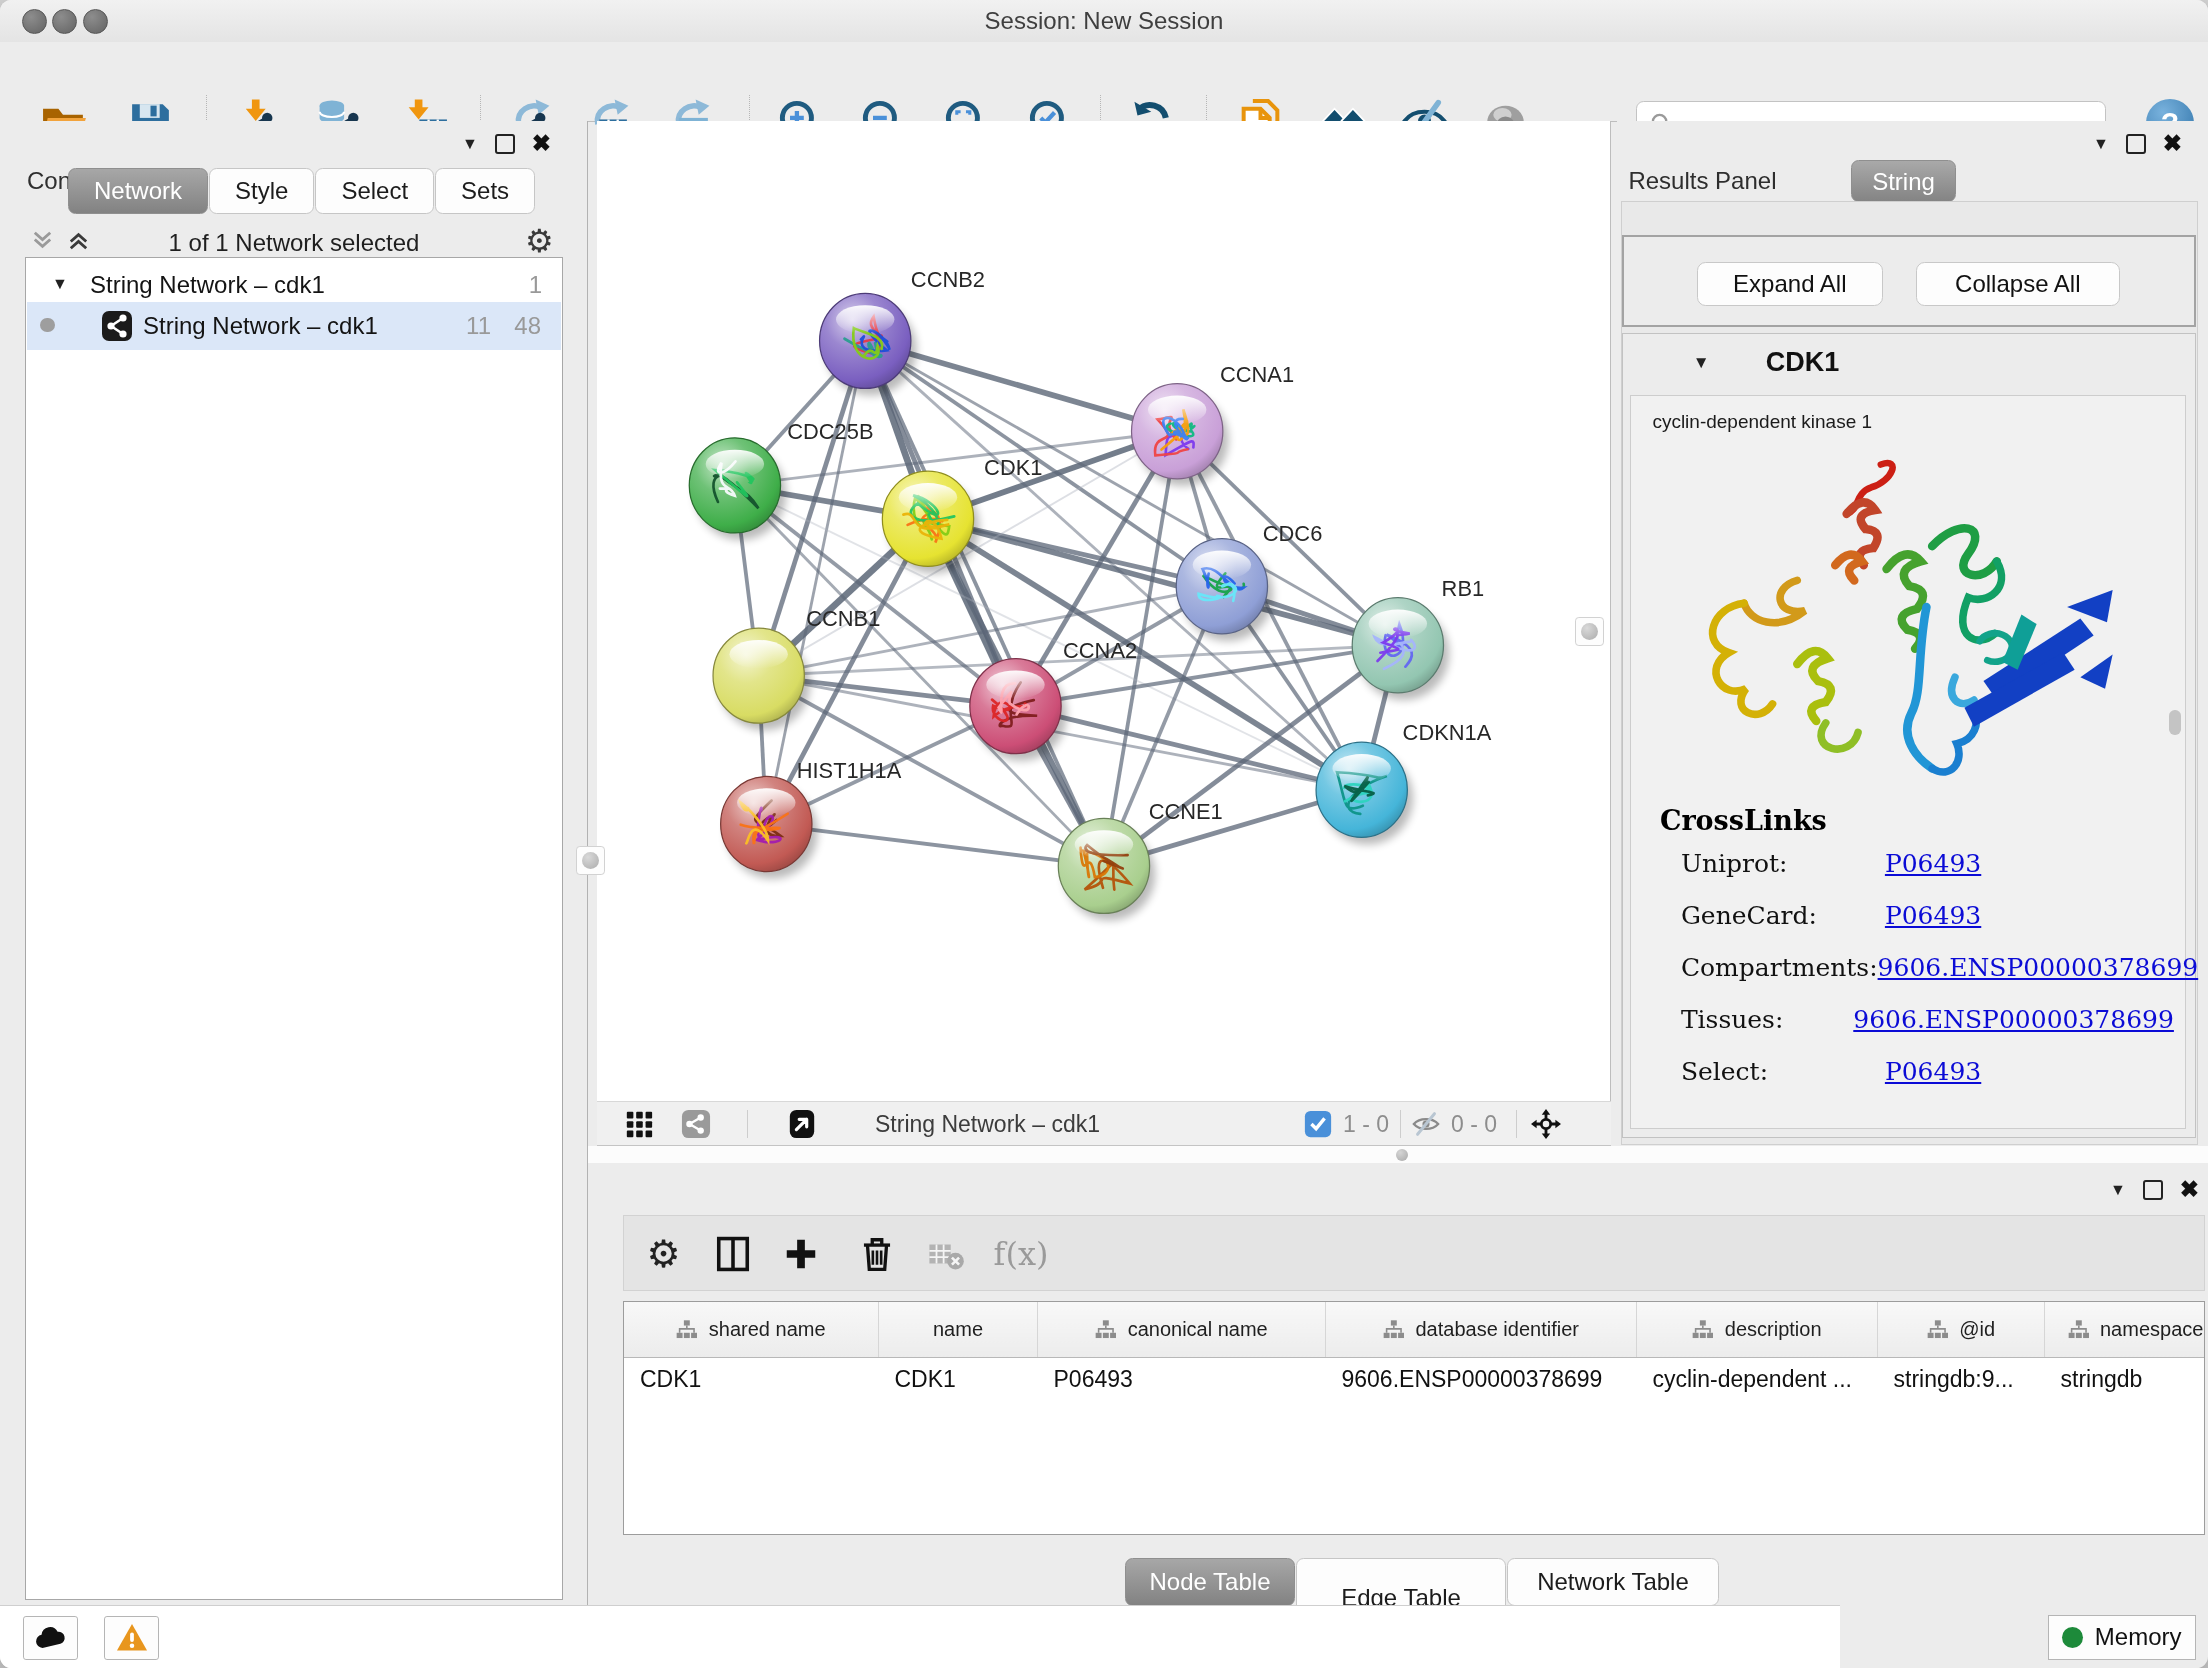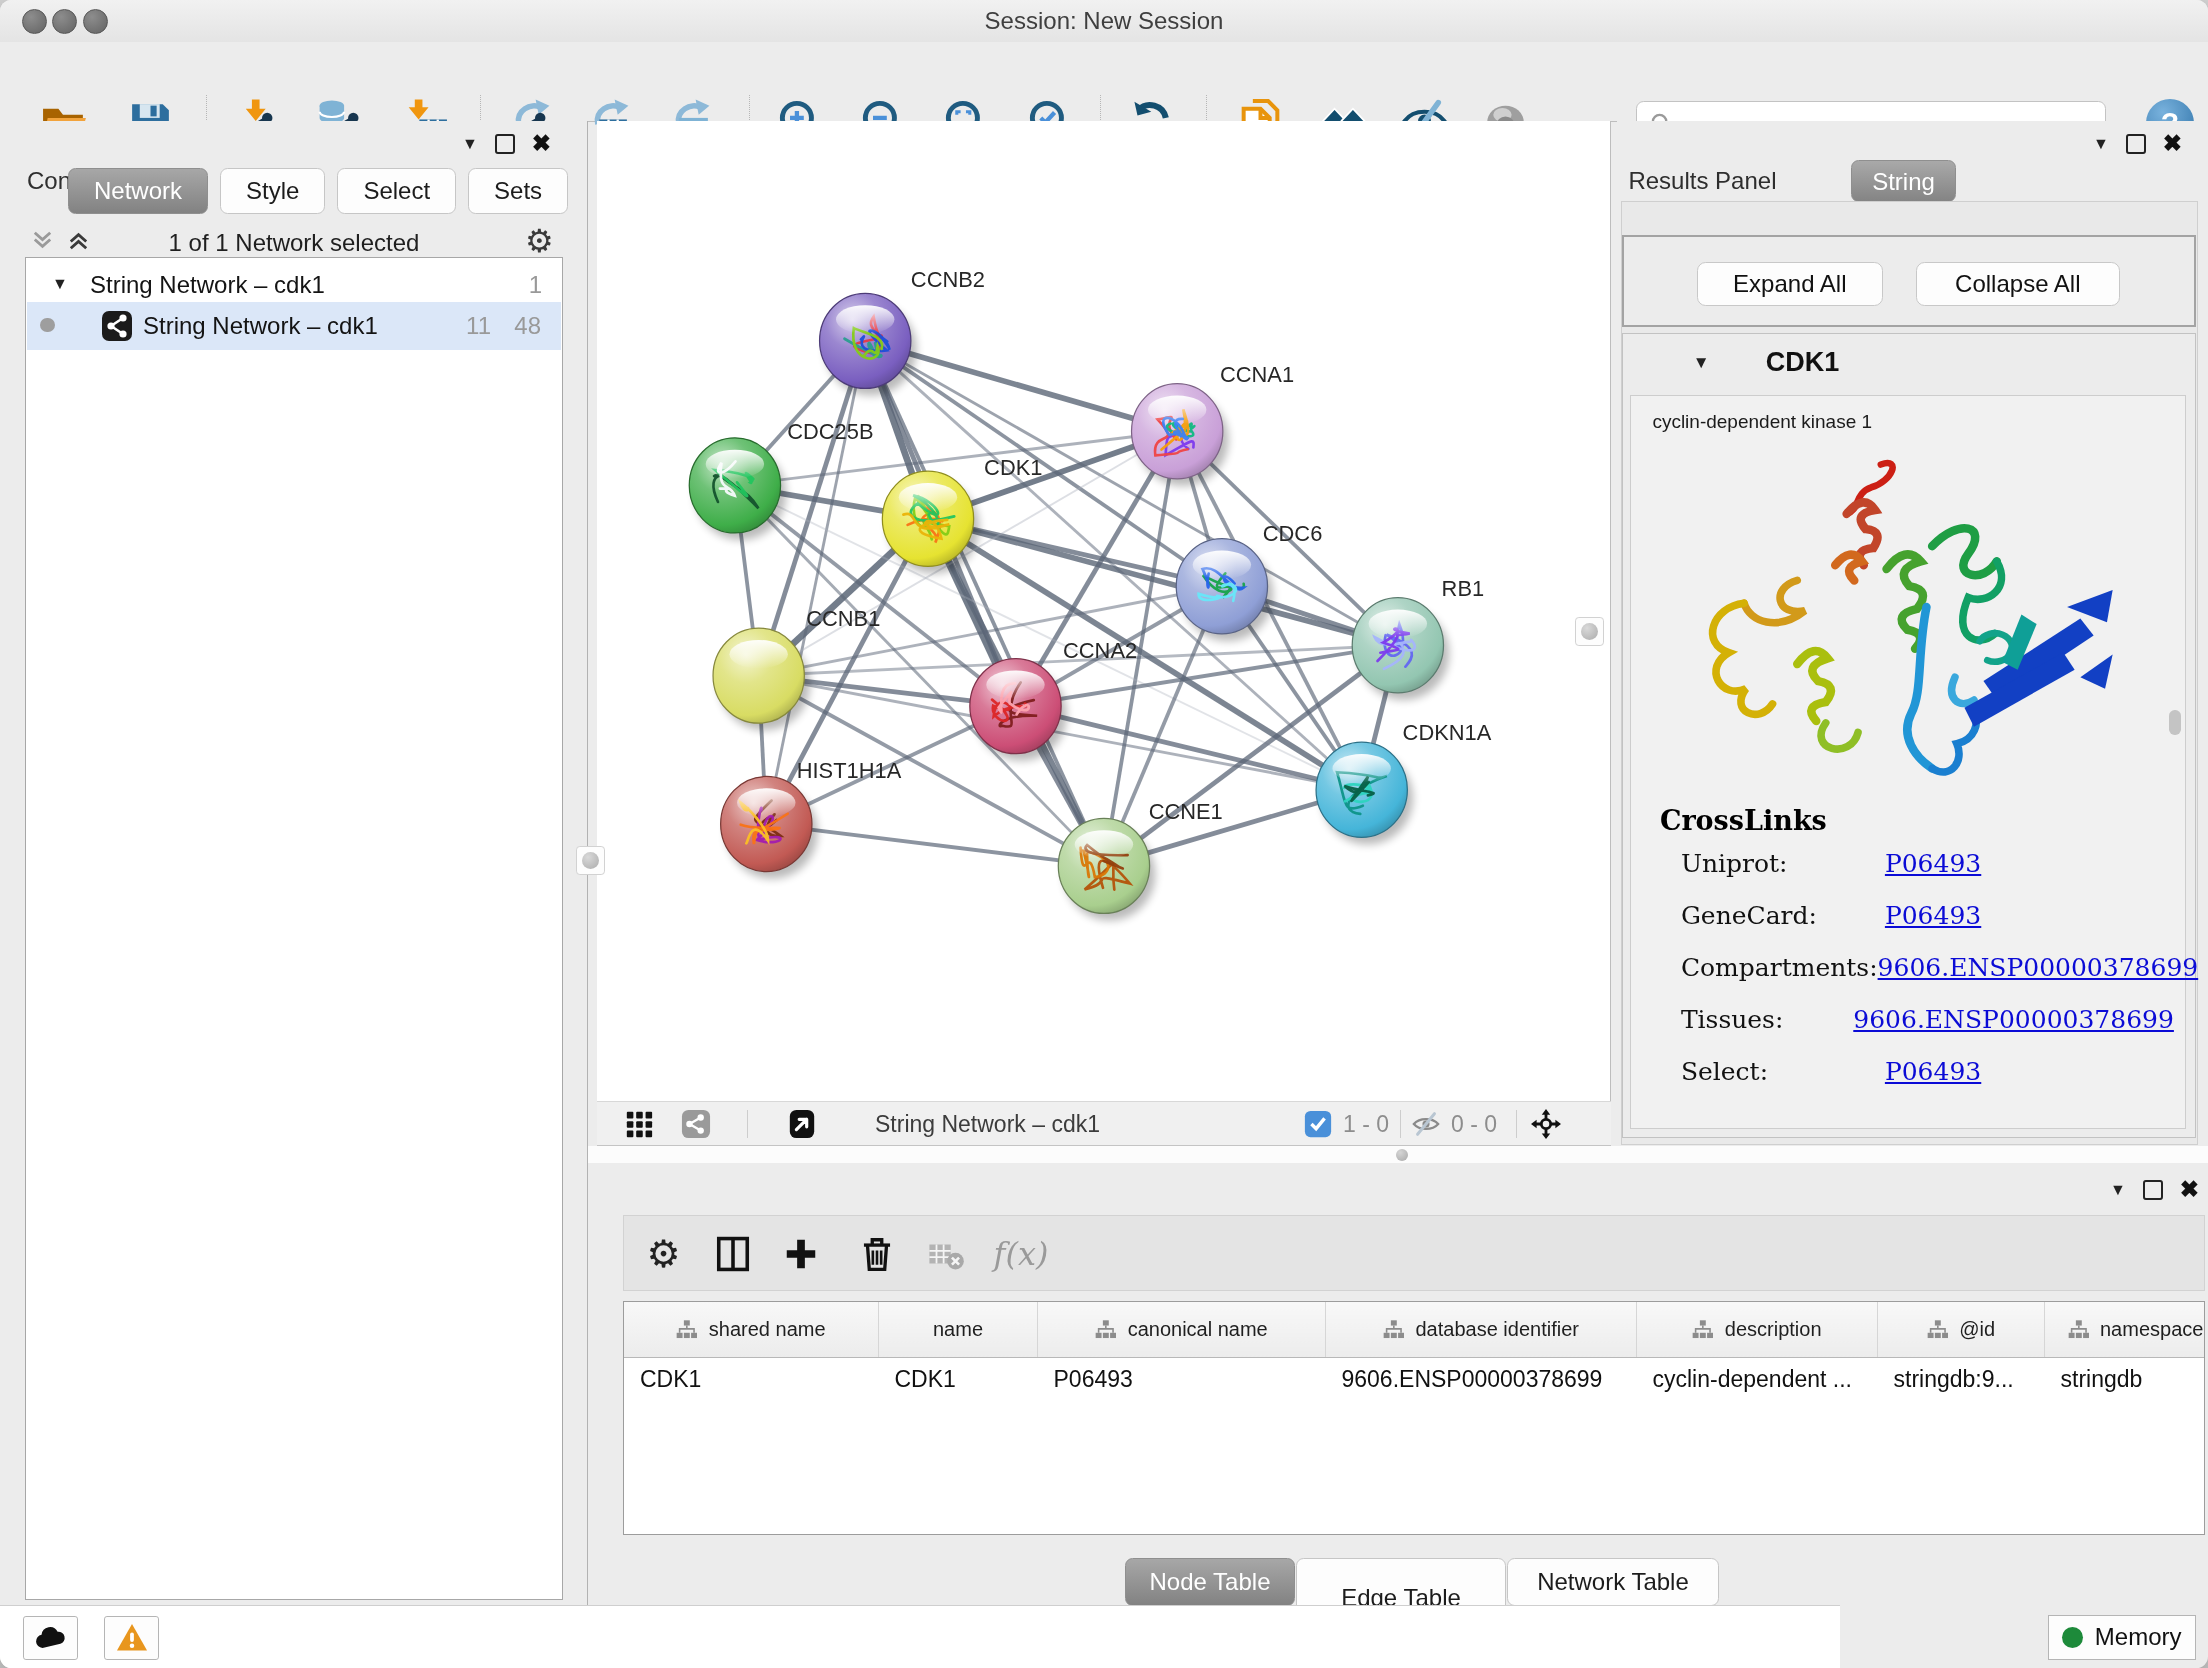--- a/index.html
+++ b/index.html
@@ -32,21 +32,21 @@
   .ph-close{font-size:23px;color:#111;font-weight:bold;line-height:1;}
   
   #control-panel{position:absolute;left:0;top:121px;width:588px;height:1485px;background:#ececec;
     border-right:1px solid #b2b2b2;box-sizing:border-box;}
   #cp-title{position:absolute;left:27px;top:9.5px;}
   #cp-icons{left:462px;top:11.4px;}
   .tabrow{position:absolute;display:flex;}
   .tab{height:44px;line-height:44px;padding:0 25px;font-size:24px;background:#fdfdfd;border:1px solid #c6c6c6;
     border-radius:7.6px;color:#1c1c1c;margin-right:1px;text-align:center;}
   .tab.active{background:linear-gradient(#a7a7a7,#828282);color:#fff;border-color:#8f8f8f;}
-  #cp-tabs{left:68px;top:47px;gap:11px;}
+  #cp-tabs{left:68px;top:47px;}
   #cp-selector{position:absolute;left:25px;top:100px;width:538px;height:42px;}
   #cp-selector .sel-label{position:absolute;left:0;right:0;text-align:center;top:7.6px;font-size:24px;color:#1f1f1f;}
   #tree-box{position:absolute;left:25px;top:136px;width:538px;height:1343px;background:#fff;
     border:1px solid #a7a7a7;box-sizing:border-box;}
   .tree-row{position:absolute;left:1px;right:1px;height:40px;}
   #row-collection{top:7.6px;}
   #row-network{top:44px;height:48px;background:#dbe7f8;}
   .tree-tri{position:absolute;left:25px;top:9.5px;font-size:16px;color:#222;}
   .tree-label{position:absolute;font-size:24px;color:#141414;}
   .tree-count{position:absolute;font-size:24px;color:#999;}
@@ -95,21 +95,21 @@
   .xlabel{width:204px;margin-left:21px;font-size:25px;color:#111;}
   .xval{font-size:25px;color:#0b0bd6;text-decoration:underline;}
   #rp-scroll{position:absolute;right:4.8px;top:314px;width:11.4px;height:25px;background:#c4c4c4;border-radius:5.7px;}
   
   #table-panel{position:absolute;left:588px;top:1163px;width:1621px;height:442px;background:#ececec;}
   #tp-title{position:absolute;left:46px;top:13.3px;}
   #tp-icons{left:1522px;top:15px;}
   #tp-toolbar{position:absolute;left:35px;top:52px;width:1582px;height:76px;background:#e4e4e4;
     border:1px solid #d2d2d2;box-sizing:border-box;}
   .tpbtn{position:absolute;top:13.3px;width:49px;height:49px;display:flex;align-items:center;justify-content:center;}
-  #fx-btn{font-family:"DejaVu Serif","Liberation Serif",serif;font-style:italic;font-size:32px;color:#9a9a9a;width:86px;}
+  #fx-btn{font-family:"DejaVu Serif","Liberation Serif",serif;font-size:32px;color:#9a9a9a;width:86px;}
   #tp-tablewrap{position:absolute;left:35px;top:138px;width:1582px;height:234px;background:#fff;
     border:1px solid #9c9c9c;box-sizing:border-box;overflow:hidden;}
   #node-table{border-collapse:collapse;table-layout:fixed;width:1598px;}
   #node-table th{height:53px;background:linear-gradient(#f8f8f8,#ececec);border-right:1px solid #d6d6d6;
     border-bottom:1.9px solid #b8b8b8;font-size:20px;font-weight:normal;color:#1f1f1f;}
   .th-inner{display:flex;align-items:center;justify-content:center;gap:11.4px;}
   #node-table td{height:40px;font-size:23px;color:#111;padding-left:16px;white-space:nowrap;overflow:hidden;}
   #tp-tabs{position:absolute;left:537px;top:395px;display:flex;}
   #tp-tabs .tab{height:46px;line-height:46px;font-size:24px;}
   

